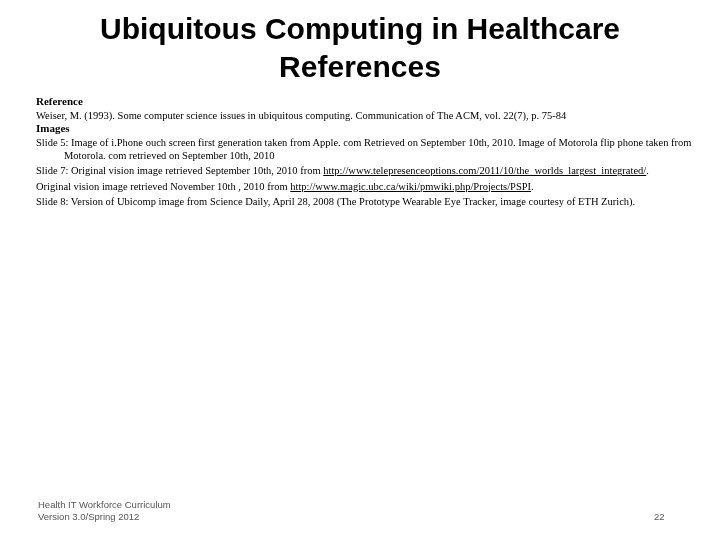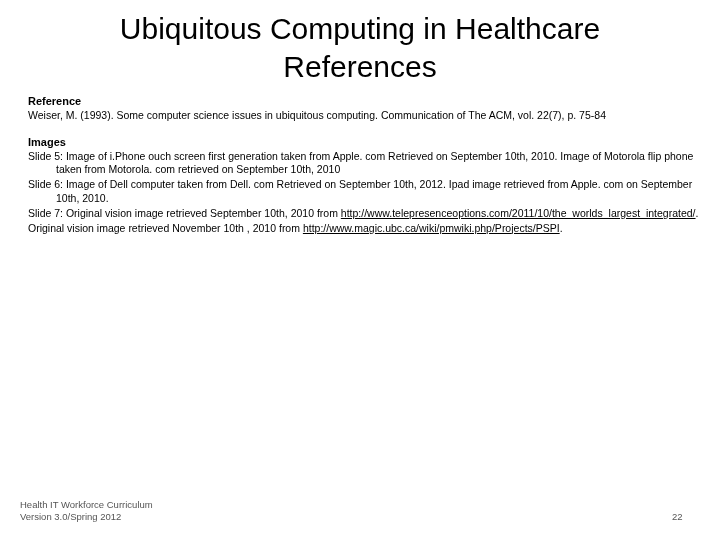--- a/index.html
+++ b/index.html
@@ -9,85 +9,86 @@
     background: #ffffff;
     font-family: Arial, Helvetica, sans-serif;
     color: #000;
     position: relative;
     overflow: hidden;
   }
   .title {
     text-align: center;
     font-family: Verdana, Geneva, sans-serif;
     font-size: 30px;
-    font-weight: 400;
+    font-weight: 700;
     padding: 10px 60px 6px 60px;
     line-height: 1.25;
   }
   .content {
-    padding: 0 20px 0 28px;
+    padding: 0 20px 0 36px;
+    font-family: Liberation Serif, serif;
   }
   .heading {
     font-size: 11px;
     font-weight: bold;
     margin-top: 4px;
   }
   .heading.images {
-    margin-top: 14px;
+    margin-top: 0;
   }
   .entry {
     font-size: 10.5px;
     line-height: 1.25;
     margin-top: 2px;
     padding-left: 28px;
     text-indent: -28px;
   }
   .link {
     color: #000;
     text-decoration: underline;
   }
   .footer {
     position: absolute;
     bottom: 18px;
     left: 0;
     width: 100%;
     display: flex;
     justify-content: space-between;
     align-items: flex-end;
-    padding: 0 20px;
+    padding: 0 38px;
     font-size: 9.5px;
     color: #555;
   }
   .footer-left { text-align: left; line-height: 1.2; }
   .footer-center { text-align: center; line-height: 1.2; flex: 1; }
   .footer-right { text-align: left; min-width: 28px; }
 </style>
 </head>
 <body>
 
 <div class="title">Ubiquitous Computing in Healthcare References</div>
 
 <div class="content">
 
   <div class="heading">Reference</div>
   <div class="entry">Weiser, M. (1993). Some computer science issues in ubiquitous computing. Communication of The ACM, vol. 22(7), p. 75-84</div>
 
   <div class="heading images">Images</div>
 
   <div class="entry">Slide 5: Image of i.Phone ouch screen first generation taken from Apple. com Retrieved on September 10th, 2010. Image of Motorola flip phone taken from Motorola. com retrieved on September 10th, 2010</div>
-  <div class="entry">Slide 6: Image of Dell computer taken from Dell. com Retrieved on September 10th, 2012. Ipad image retrieved from Apple. com on September 10th, 2010.</div>
 
   <div class="entry">
     <span>Slide 7: Original vision image retrieved September 10th, 2010 from </span><a href="#" class="link">http://www.telepresenceoptions.com/2011/10/the_worlds_largest_integrated/</a><span>.</span>
   </div>
 
   <div class="entry">
     <span>Original vision image retrieved November 10th , 2010 from </span><a href="#" class="link">http://www.magic.ubc.ca/wiki/pmwiki.php/Projects/PSPI</a><span>.</span>
   </div>
 
+  <div class="entry">Slide 8: Version of Ubicomp image from Science Daily, April 28, 2008 (The Prototype Wearable Eye Tracker, image courtesy of ETH Zurich).</div>
 
 
 </div>
 
 <div class="footer">
   <div class="footer-left">
     <div>Health IT Workforce Curriculum</div>
     <div>Version 3.0/Spring 2012</div>
   </div>
   <div class="footer-right">22</div>

